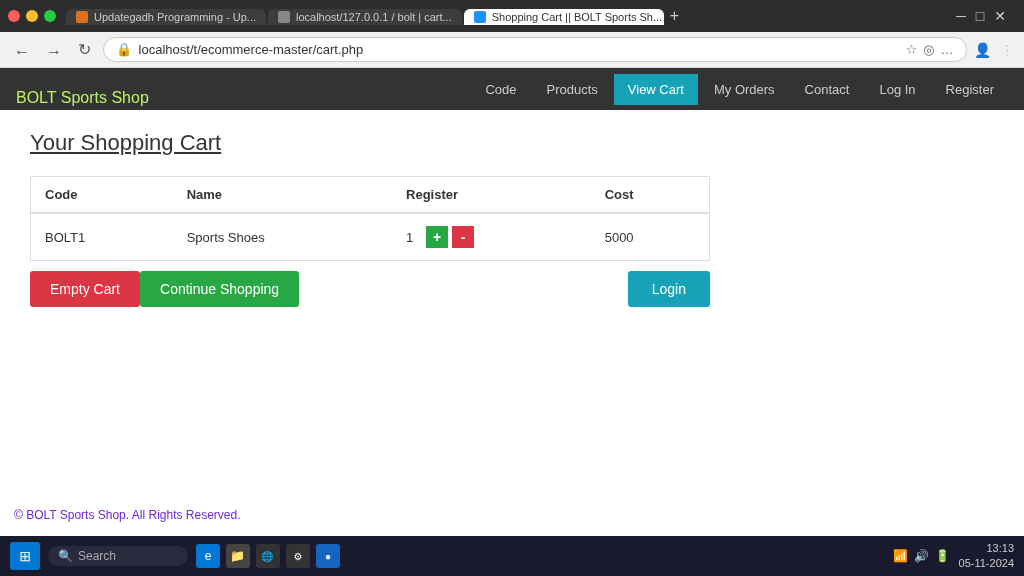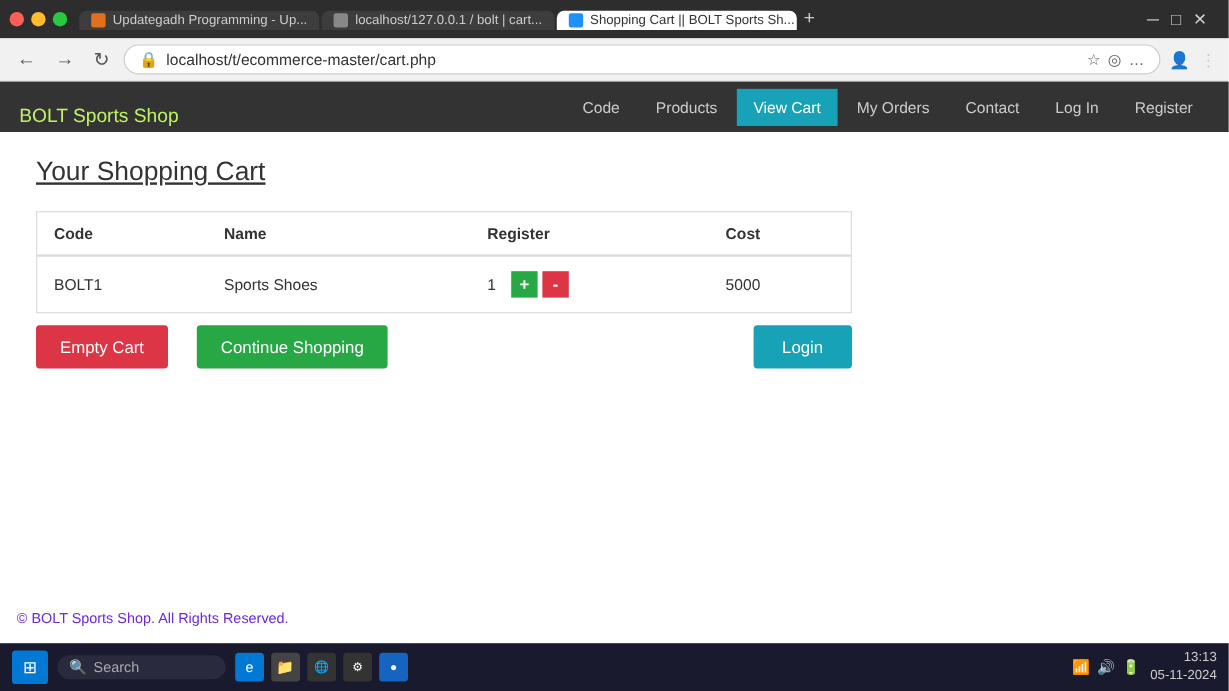--- a/index.html
+++ b/index.html
@@ -161,21 +161,21 @@
       font-weight: bold;
       line-height: 1;
     }
     .qty-plus { background: #28a745; }
     .qty-minus { background: #dc3545; }
 
     .cart-actions {
       display: flex;
       align-items: flex-end;
       margin-top: 10px;
-      gap: 24px;
+      gap: 0;
       max-width: 680px;
     }
     .btn-empty-cart {
       background: #dc3545;
       color: #fff;
       border: none;
       padding: 10px 20px;
       font-size: 14px;
       cursor: pointer;
       border-radius: 3px;

